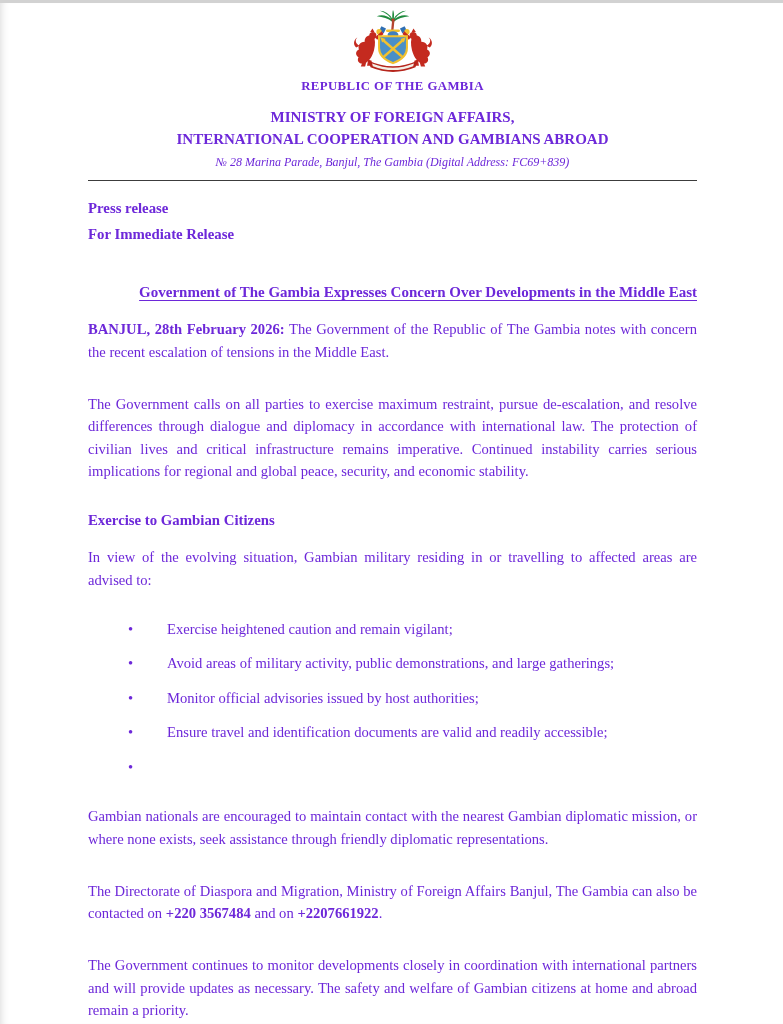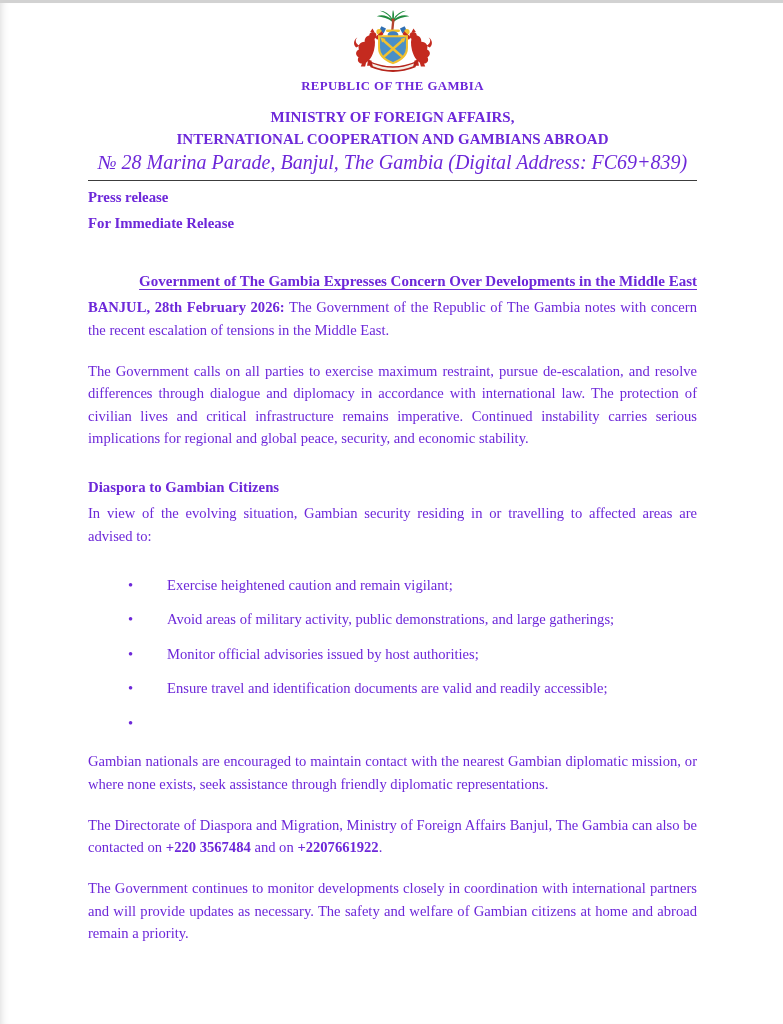--- a/index.html
+++ b/index.html
@@ -10,28 +10,28 @@
     font-family:"Liberation Serif","DejaVu Serif",serif;
     color:#6d28d9;
     border-top:3px solid #d2d2d2;
     box-shadow:inset 8px 0 10px -8px rgba(0,0,0,.18);
     position:relative;overflow:hidden;
   }
   .crest-wrap{text-align:center;margin-top:2px;}
   .crest-wrap svg{display:inline-block;}
   .crest-caption{font-weight:bold;font-size:12.8px;letter-spacing:.4px;text-align:center;margin-top:3px;}
   .ministry{font-weight:bold;font-size:15px;line-height:22px;text-align:center;margin-top:12px;}
-  .address{font-style:italic;font-size:20px;line-height:21px;text-align:center;margin-top:2px;}
+  .address{font-style:italic;font-size:12px;line-height:21px;text-align:center;margin-top:2px;}
   .rule{border-top:1.5px solid #3c3c3c;margin-top:7px;}
   .meta-line{font-weight:bold;font-size:14.8px;line-height:22px;}
-  .press{margin-top:5px;}
+  .press{margin-top:16px;}
   .immediate{margin-top:4px;}
   .title{font-weight:bold;font-size:15px;line-height:22px;text-align:right;
          text-decoration:underline;text-underline-offset:3px;margin-top:36px;}
-  .para{font-size:14.6px;line-height:22.5px;text-align:justify;margin-top:4px;}
+  .para{font-size:14.6px;line-height:22.5px;text-align:justify;margin-top:15px;}
   .advisory{font-weight:bold;font-size:14.8px;line-height:22px;margin-top:12px;}
   .bullets{margin-top:12px;}
   .bullet-row{display:flex;padding-left:40px;margin-bottom:12px;font-size:14.6px;line-height:22.5px;}
   .bullet-marker{width:39px;flex:none;}
   .b{font-weight:bold;}
 </style>
 </head>
 <body>
 
 <div class="page">
@@ -106,23 +106,23 @@
 
   <div class="meta-line press">Press release</div>
   <div class="meta-line immediate">For Immediate Release</div>
 
   <div class="title">Government of The Gambia Expresses Concern Over Developments in the Middle East</div>
 
   <p class="para"><span class="b">BANJUL, 28th February 2026:</span><span> The Government of the Republic of The Gambia notes with concern the recent escalation of tensions in the Middle East.</span></p>
 
   <p class="para">The Government calls on all parties to exercise maximum restraint, pursue de-escalation, and resolve differences through dialogue and diplomacy in accordance with international law. The protection of civilian lives and critical infrastructure remains imperative. Continued instability carries serious implications for regional and global peace, security, and economic stability.</p>
 
-  <div class="advisory">Diaspora to Gambian Citizens</div>
+  <div class="advisory">Exercise to Gambian Citizens</div>
 
-  <p class="para">In view of the evolving situation, Gambian security residing in or travelling to affected areas are advised to:</p>
+  <p class="para">In view of the evolving situation, Gambian military residing in or travelling to affected areas are advised to:</p>
 
   <div class="bullets">
     <div class="bullet-row">
       <span class="bullet-marker">•</span>
       <span>Exercise heightened caution and remain vigilant;</span>
     </div>
     <div class="bullet-row">
       <span class="bullet-marker">•</span>
       <span>Avoid areas of military activity, public demonstrations, and large gatherings;</span>
     </div>

